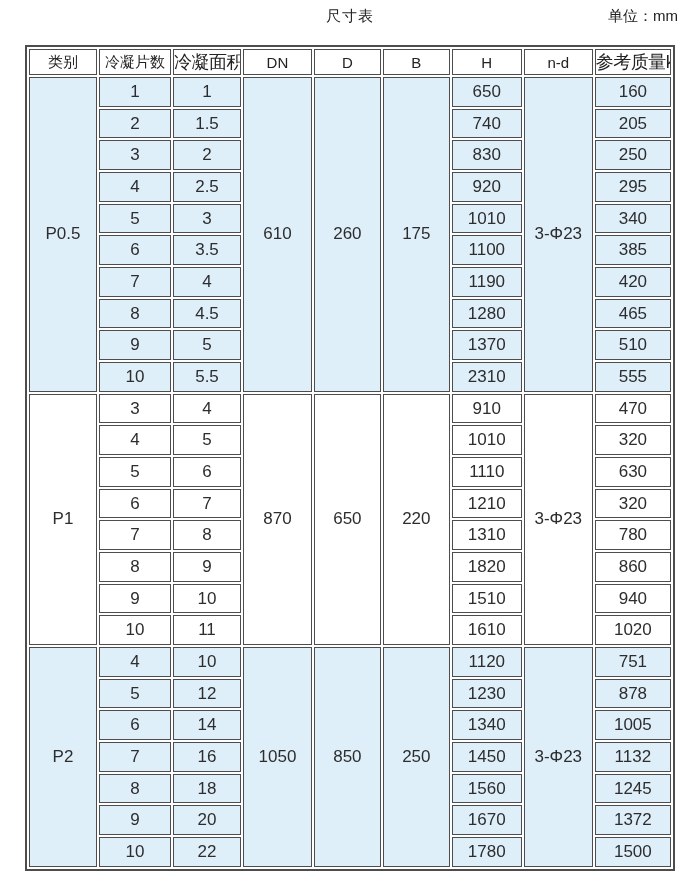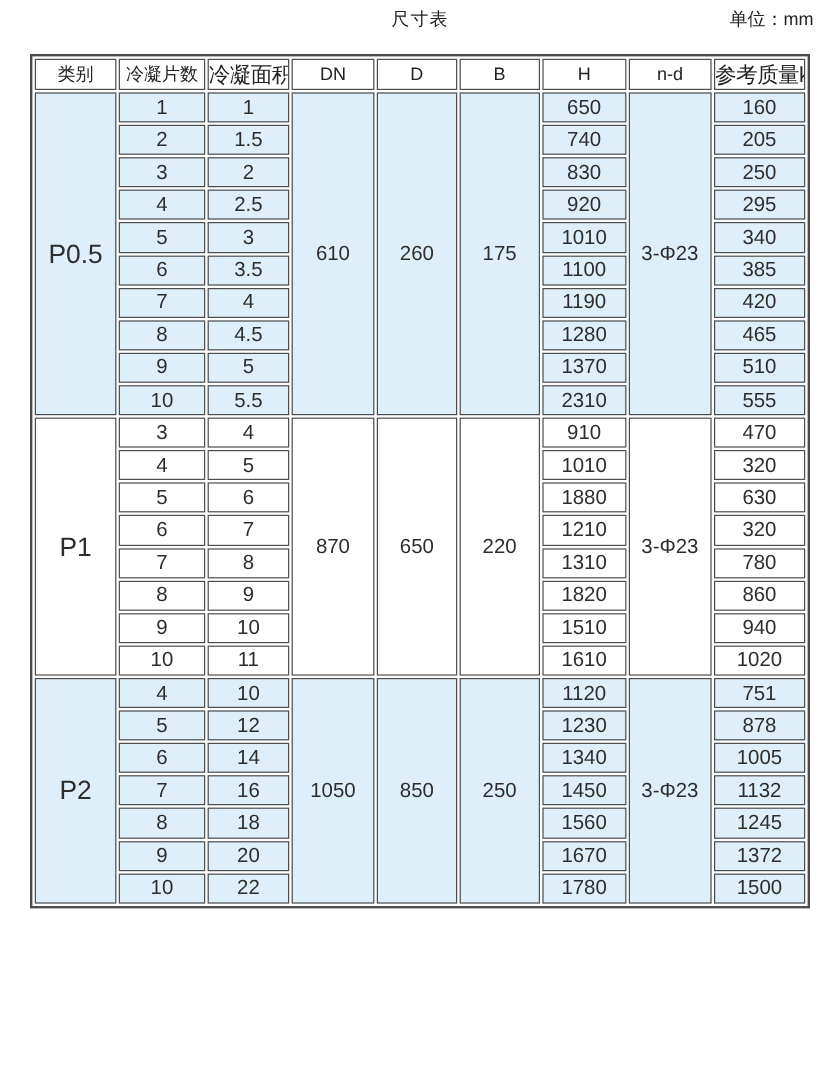--- a/index.html
+++ b/index.html
@@ -35,21 +35,21 @@
   .unit-label {
     position: absolute;
     right: 22px;
     top: 7px;
     font-size: 15px;
     color: #222222;
   }
   table.dim-table {
     table-layout: fixed;
     width: 650px;
-    height: 712px;
+    height: 826px;
     margin-left: 25px;
     border-collapse: separate;
     border-spacing: 2px;
     border: 2px solid var(--border-color, #4d4d4d);
     background: #ffffff;
   }
   .dim-table th, .dim-table td {
     border: 1px solid var(--border-color, #4d4d4d);
     text-align: center;
     vertical-align: middle;
@@ -69,21 +69,21 @@
   }
   .dim-table td {
     font-size: 17px;
     background: #ffffff;
     color: #2d2d2d;
   }
   .dim-table td.hl {
     background: var(--hl-color, #dfeffa);
   }
   .dim-table td.cat {
-    font-size: 22px;
+    font-size: 17px;
   }
 </style>
 </head>
 <body>
 
 <div class="page">
   <div class="top-bar">
     <div class="page-title">尺寸表</div>
     <div class="unit-label">单位：mm</div>
   </div>
@@ -192,21 +192,21 @@
         </tr>
         <tr>
           <td>4</td>
           <td>5</td>
           <td>1010</td>
           <td>320</td>
         </tr>
         <tr>
           <td>5</td>
           <td>6</td>
-          <td>1880</td>
+          <td>1110</td>
           <td>630</td>
         </tr>
         <tr>
           <td>6</td>
           <td>7</td>
           <td>1210</td>
           <td>320</td>
         </tr>
         <tr>
           <td>7</td>

